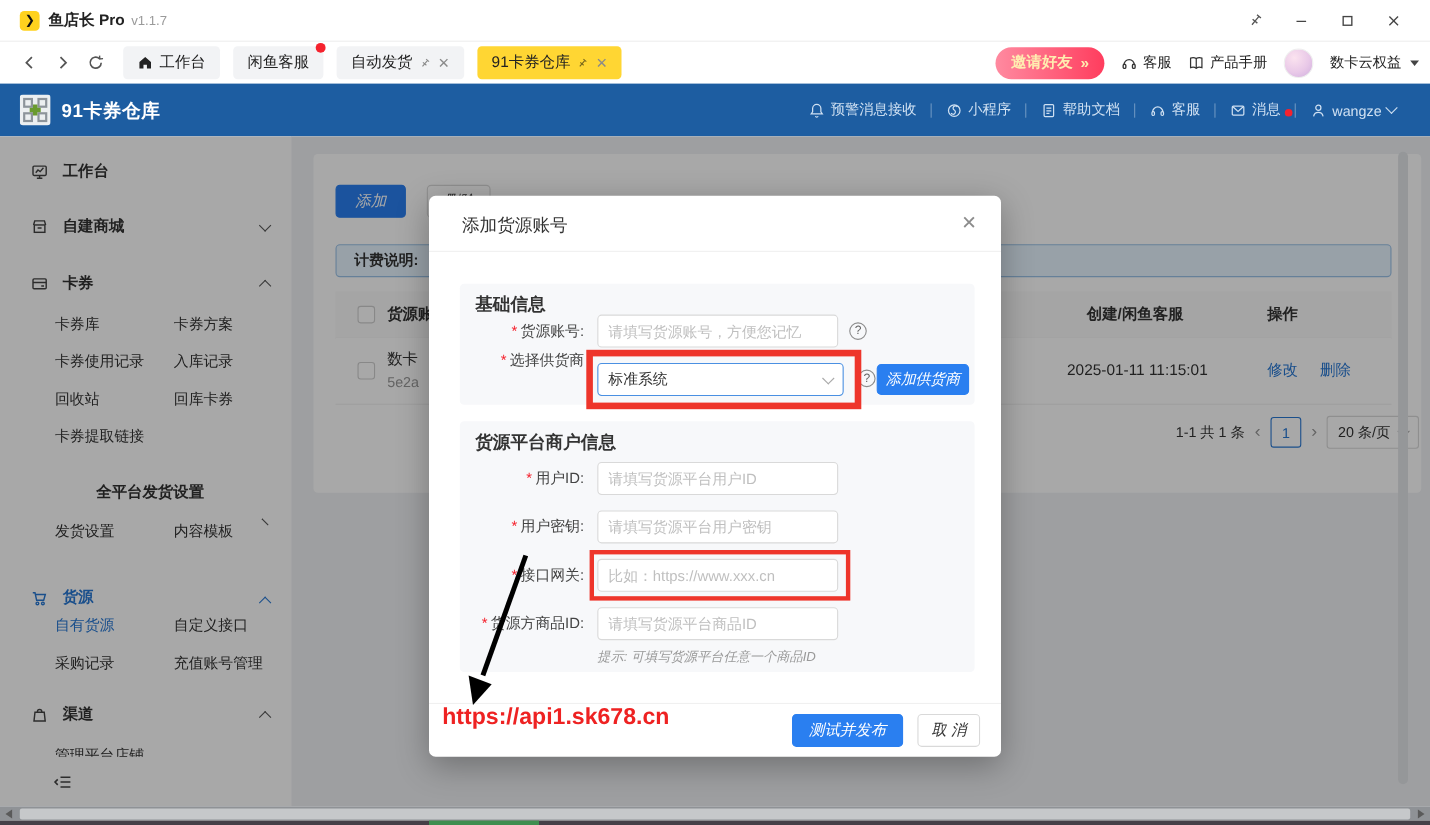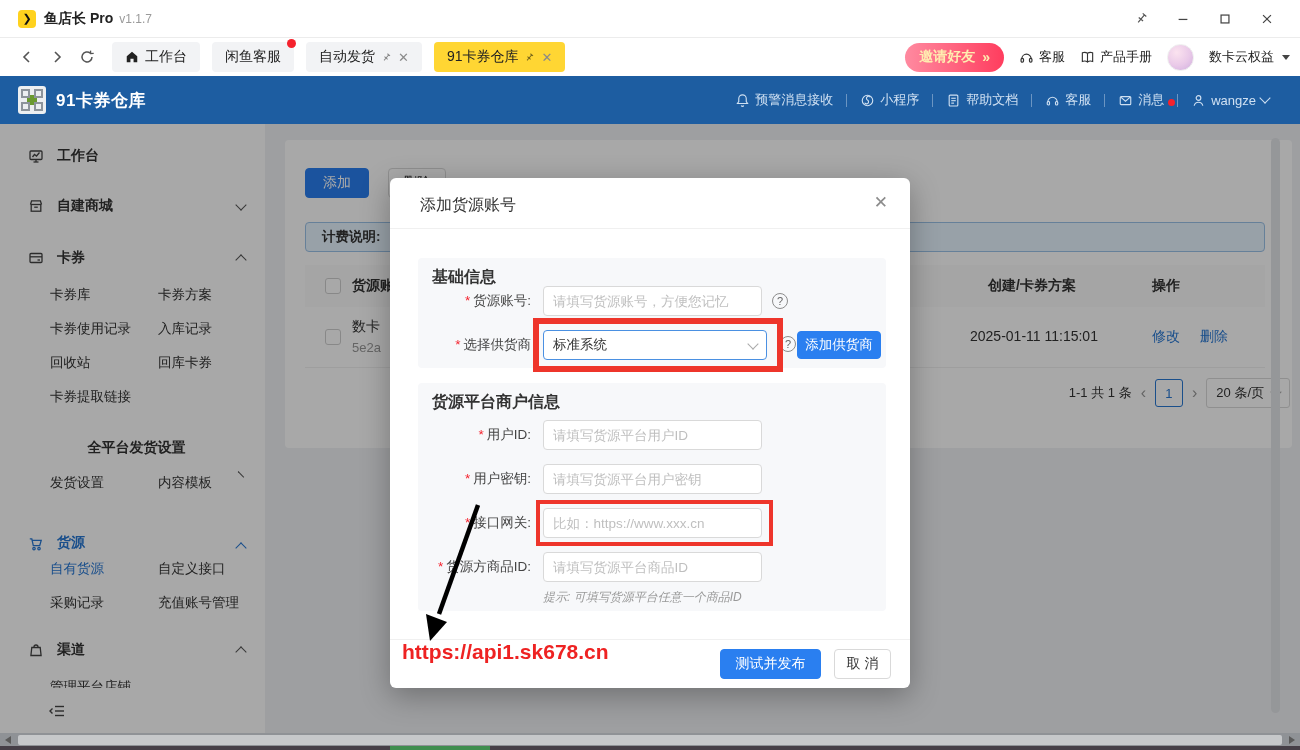--- a/index.html
+++ b/index.html
@@ -61,21 +61,21 @@
   .side-sub{display:grid;grid-template-columns:108px auto;padding-left:50px;}
   .side-sub span{height:34px;line-height:34px;font-size:13.5px;color:#333;white-space:nowrap;}
   .side-sub span.blue{color:#2878d4;}
   .side-foot{position:absolute;left:0;bottom:0;width:100%;height:45px;background:#fff;display:flex;
              align-items:center;padding-left:48px;box-sizing:border-box;color:#444;}
 
   
   .content{position:absolute;left:265px;top:124px;width:1035px;height:609px;background:#f0f2f5;z-index:1;}
   .card{position:absolute;left:20px;top:16px;right:8px;height:308px;background:#fff;border-radius:4px;}
   .btn{display:inline-flex;align-items:center;justify-content:center;border-radius:4px;font-size:14px;
-       box-sizing:border-box;cursor:pointer;}
+       box-sizing:border-box;cursor:pointer;font-style:italic;}
   .btn.primary{background:#2a7ff0;color:#fff;border:1px solid #2a7ff0;}
   .btn.plain{background:#fff;color:#333;border:1px solid #d9d9d9;}
   .billing{position:absolute;left:40px;top:98px;width:960px;height:30px;border:1px solid #9cc3e8;
            background:#e7f4ff;border-radius:4px;display:flex;align-items:center;padding:0 16px;
            box-sizing:border-box;font-size:13.5px;font-weight:bold;color:#333;}
   .thead{position:absolute;left:40px;top:141px;width:960px;height:42px;background:#fafafa;
          border-bottom:1px solid #ececec;display:flex;align-items:center;font-size:14px;font-weight:bold;color:#333;}
   .trow{position:absolute;left:40px;top:183px;width:960px;height:60px;background:#fff;
         border-bottom:1px solid #f0f0f0;font-size:14px;color:#333;}
   .cbx{width:16px;height:16px;border:1px solid #cfcfcf;border-radius:3px;background:#fff;box-sizing:border-box;}
@@ -412,21 +412,21 @@
     <div class="btn primary abs" style="left:40px;top:44px;width:64px;height:30px;">添加</div>
     <div class="btn plain abs" style="left:123px;top:44px;width:58px;height:30px;">删除</div>
 
     <div class="billing">
       <span>计费说明:</span>
     </div>
 
     <div class="thead">
       <span class="cbx" style="margin-left:20px;"></span>
       <span style="margin-left:11px;">货源账号</span>
-      <span class="abs" style="left:683px;">创建/卡券方案</span>
+      <span class="abs" style="left:683px;">创建/闲鱼客服</span>
       <span class="abs" style="left:847px;">操作</span>
     </div>
 
     <div class="trow">
       <span class="cbx abs" style="left:20px;top:22px;"></span>
       <span class="abs" style="left:47px;top:11px;">数卡</span>
       <span class="abs" style="left:47px;top:33px;color:#999;font-size:13px;">5e2a</span>
       <span class="abs" style="left:665px;top:21px;">2025-01-11 11:15:01</span>
       <span class="abs linkblue" style="left:847px;top:21px;">修改</span>
       <span class="abs linkblue" style="left:895px;top:21px;">删除</span>
@@ -463,21 +463,21 @@
     <div class="m-div" style="top:50px;"></div>
 
     <div class="panel" style="top:80px;height:110px;">
       <div class="legend">基础信息</div>
       <div class="f-label" style="top:28px;"><span class="req">*</span><span>货源账号:</span></div>
       <input class="f-input" style="top: 28px;" placeholder="请填写货源账号，方便您记忆">
       <div class="helpc" style="left:354px;top:35px;">
           <span>?</span>
         </div>
 
-      <div class="f-label" style="top:72px;"><span class="req">*</span><span>选择供货商</span></div>
+      <div class="f-label" style="top:55px;"><span class="req">*</span><span>选择供货商</span></div>
       <div class="m-select" style="top:72px;">
         <span>标准系统</span>
         <span class="sel-arrow"></span>
       </div>
       <div class="helpc" style="left:362px;top:78px;">
           <span>?</span>
         </div>
       <div class="btn primary abs" style="left:379px;top:73px;width:84px;height:28px;font-size:13.5px;">添加供货商</div>
     </div>
 

